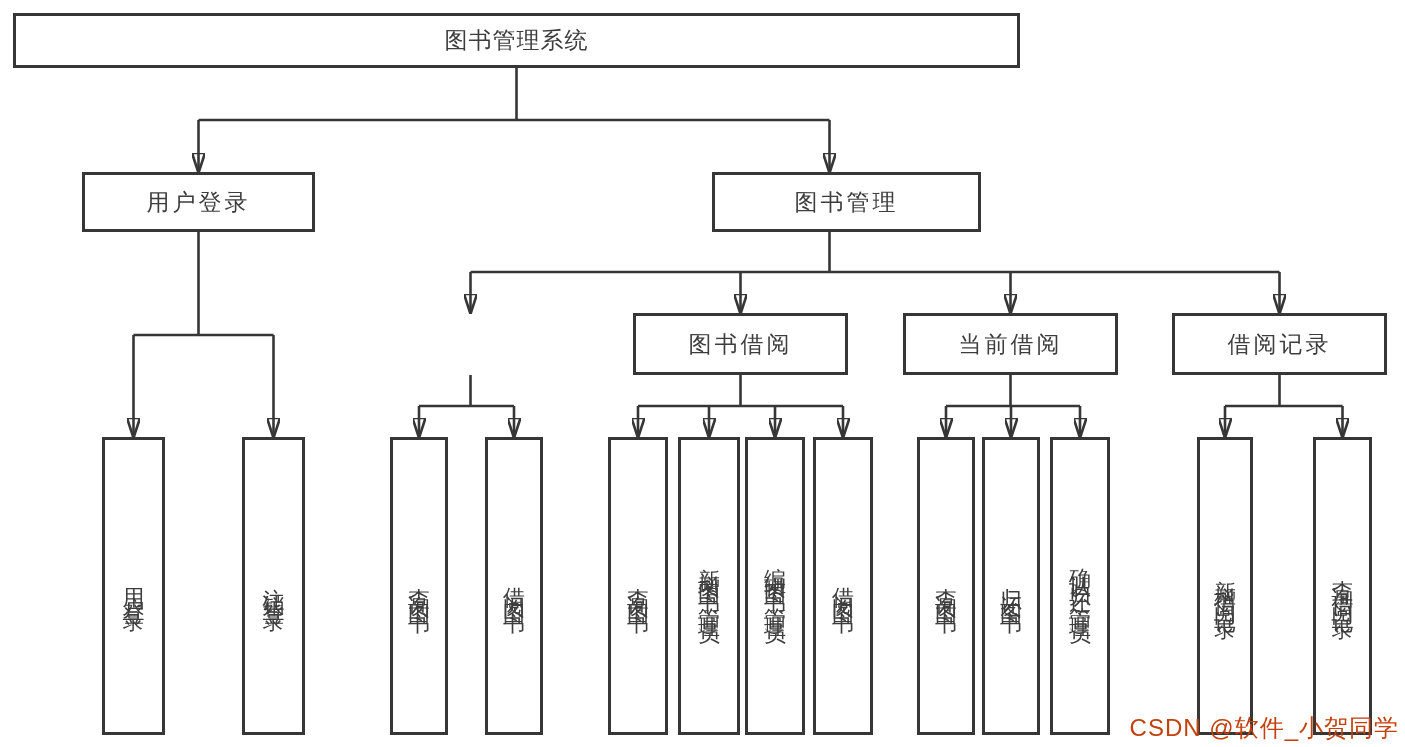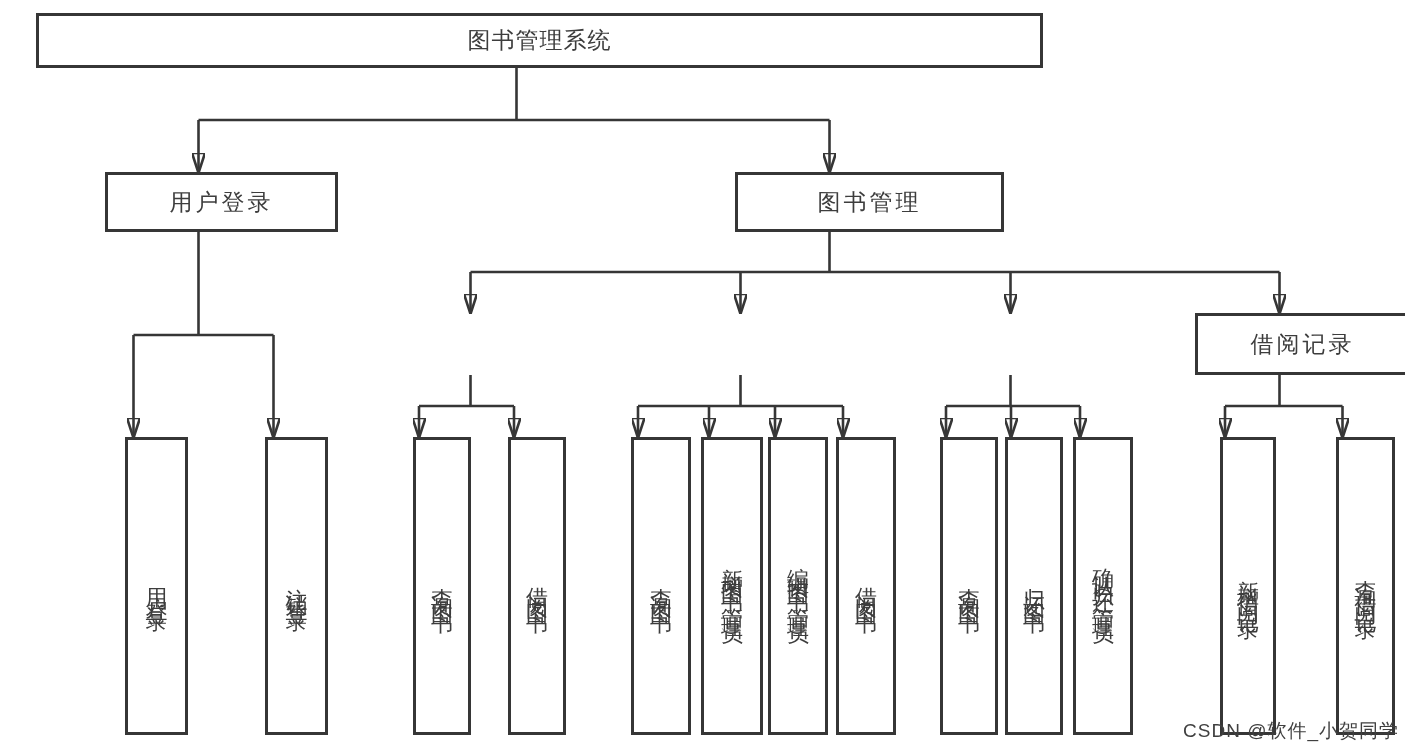--- a/index.html
+++ b/index.html
@@ -24,41 +24,40 @@
   }
   .node {
     position: absolute;
     box-sizing: border-box;
     border: 3px solid #363636;
     background: #ffffff;
     display: flex;
     align-items: center;
     justify-content: center;
     color: #3d3d3d;
-    margin-left: 23px;
   }
   .node .h-label {
     font-size: 23px;
     letter-spacing: 3px;
     white-space: nowrap;
   }
   .node.root .h-label { letter-spacing: 1px; }
   .node.leaf .v-label {
     writing-mode: vertical-rl;
     text-orientation: mixed;
     font-size: 22px;
     letter-spacing: 8px;
     line-height: 1;
   }
   .watermark {
     position: absolute;
     right: 6px;
     bottom: 3px;
-    font-size: 19px;
-    color: #404040;
+    font-size: 24px;
+    color: #c2410c;
     letter-spacing: 1px;
     white-space: nowrap;
     z-index: 5;
     margin-left: 28px;
   }
 </style>
 </head>
 <body>
 
 <div class="stage">
@@ -122,20 +121,26 @@
     <span class="h-label">图书管理系统</span>
   </div>
 
   <div class="node" style="left:82px; top:172px; width:233px; height:60px;">
     <span class="h-label">用户登录</span>
   </div>
   <div class="node" style="left:712px; top:172px; width:269px; height:60px;">
     <span class="h-label">图书管理</span>
   </div>
 
+  <div class="node" style="left:633px; top:313px; width:215px; height:62px;">
+    <span class="h-label">图书借阅</span>
+  </div>
+  <div class="node" style="left:903px; top:313px; width:215px; height:62px;">
+    <span class="h-label">当前借阅</span>
+  </div>
   <div class="node" style="left:1172px; top:313px; width:215px; height:62px;">
     <span class="h-label">借阅记录</span>
   </div>
 
   <div class="node leaf" style="left:102px; top:437px; width:63px; height:298px;">
     <span class="v-label">用户登录</span>
   </div>
   <div class="node leaf" style="left:242px; top:437px; width:63px; height:298px;">
     <span class="v-label">注销登录</span>
   </div>

